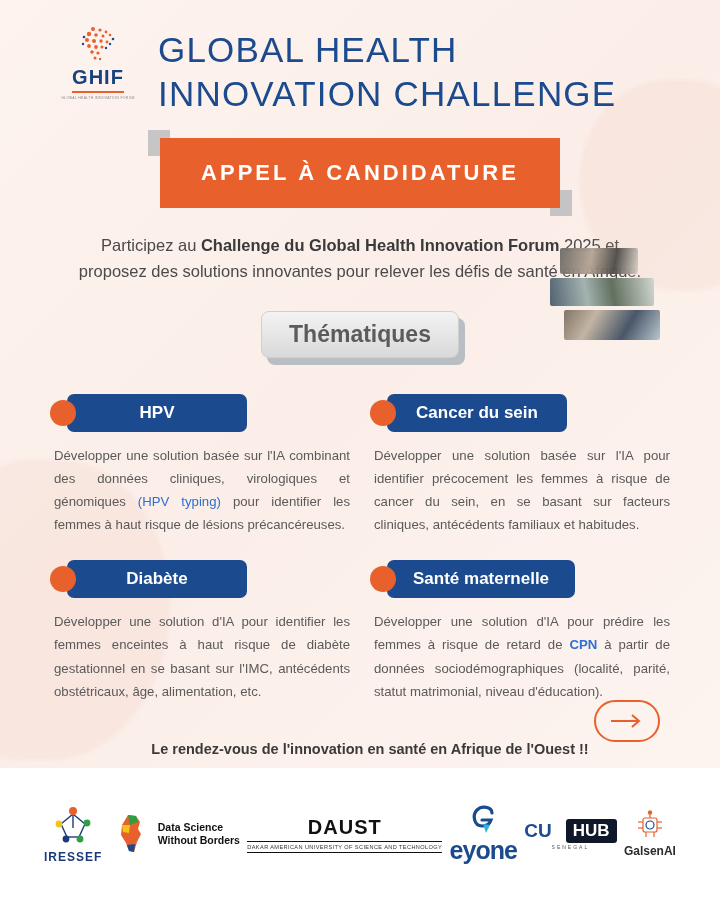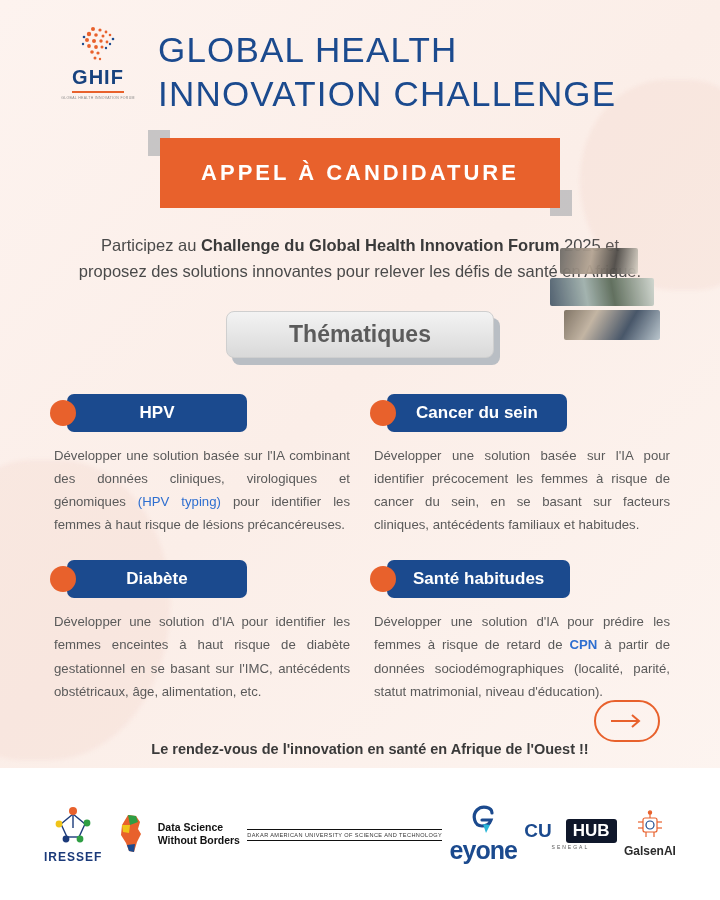--- a/index.html
+++ b/index.html
@@ -96,21 +96,21 @@
     width: 570px;
     margin: 24px auto 0;
     text-align: center;
     font-size: 16.5px;
     line-height: 1.62;
     color: #4a4a4a;
   }
   .intro b { color: #3a3a3a; }
 
   
-  .them-wrap { position: relative; width: 268px; margin: 26px auto 0; }
+  .them-wrap { position: relative; width: 198px; margin: 26px auto 0; }
   .them-shadow {
     position: absolute; left: 6px; top: 7px; right: -6px; bottom: -7px;
     background: #b9bec4; border-radius: 8px;
   }
   .them {
     position: relative;
     background: linear-gradient(180deg, #f3f3f3 0%, #d9d9d9 100%);
     border-radius: 8px;
     text-align: center;
     font-size: 23px;
@@ -322,21 +322,21 @@
         <div class="chip">Diabète</div>
       </div>
       <div class="card-body">
         <span>Développer une solution d'IA pour identifier les femmes enceintes à haut risque de diabète gestationnel en se basant sur l'IMC, antécédents obstétricaux, âge, alimentation, etc.</span><span class="hl"></span><span></span>
       </div>
     </div>
 
     <div class="card">
       <div class="card-head">
         <div class="dot"></div>
-        <div class="chip">Santé habitudes</div>
+        <div class="chip">Santé maternelle</div>
       </div>
       <div class="card-body">
         <span>Développer une solution d'IA pour prédire les femmes à risque de retard de </span><b class="hl">CPN</b><span> à partir de données sociodémographiques (localité, parité, statut matrimonial, niveau d'éducation).</span>
       </div>
     </div>
 
   </div>
 
   <div class="tagline">Le rendez-vous de l'innovation en santé en Afrique de l'Ouest !!</div>
 
@@ -375,20 +375,21 @@
         <path d="M12 12 L20 12 L19 20 L13 19 Z" fill="#f0c419"></path>
         <path d="M24 39 L19 38 L17 32 L25 31 Z" fill="#1b4a8e"></path>
       </svg>
       <div class="dswb-text">
         <div>Data Science</div>
         <div>Without Borders</div>
       </div>
     </div>
 
     <div class="p-item">
+      <div class="daust-word">DAUST</div>
       <div class="daust-sub">DAKAR AMERICAN UNIVERSITY OF SCIENCE AND TECHNOLOGY</div>
     </div>
 
     <div class="p-item eyone">
       <svg width="26" height="30" viewBox="0 0 26 30">
         <path d="M22 9 C22 3, 12 1, 7 6 C2 11, 4 22, 12 22 C17 22, 20 19, 21 16 L12 16" fill="none" stroke="#1b4a8e" stroke-width="3.2" stroke-linecap="round"></path>
         <path d="M13 20 L16 29 L20 21" fill="#29b6d8"></path>
       </svg>
       <span class="eyone-word">eyone</span>
     </div>

